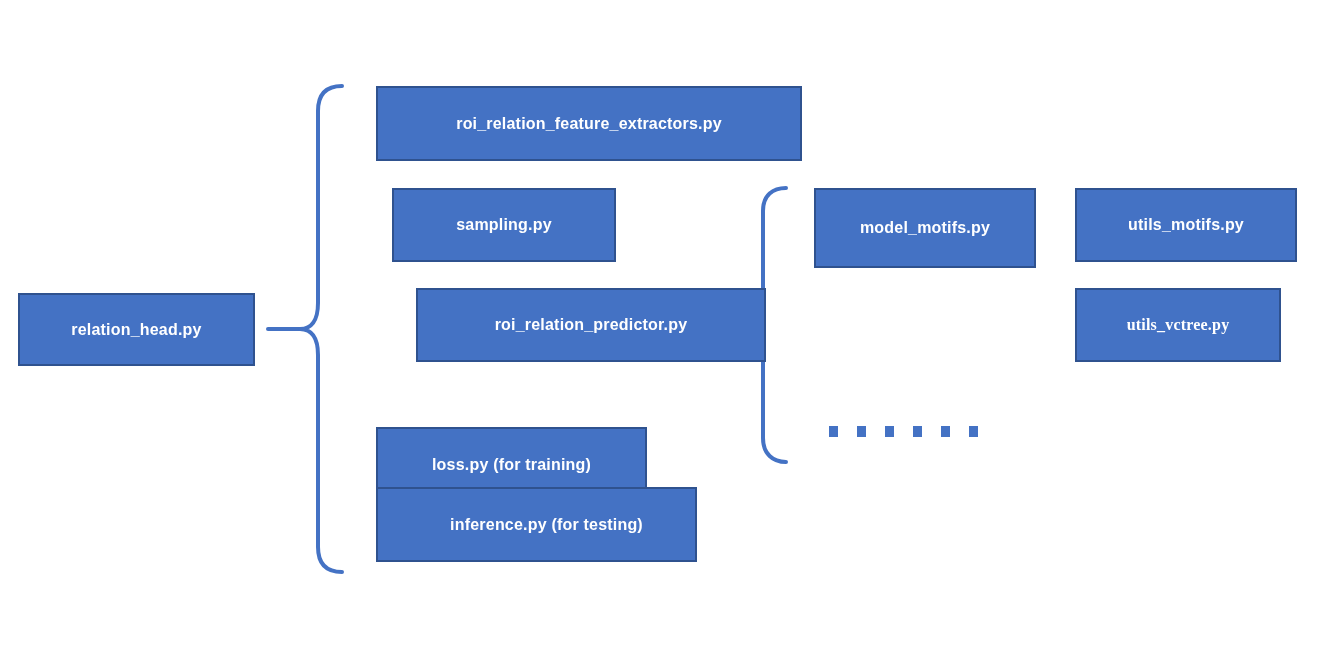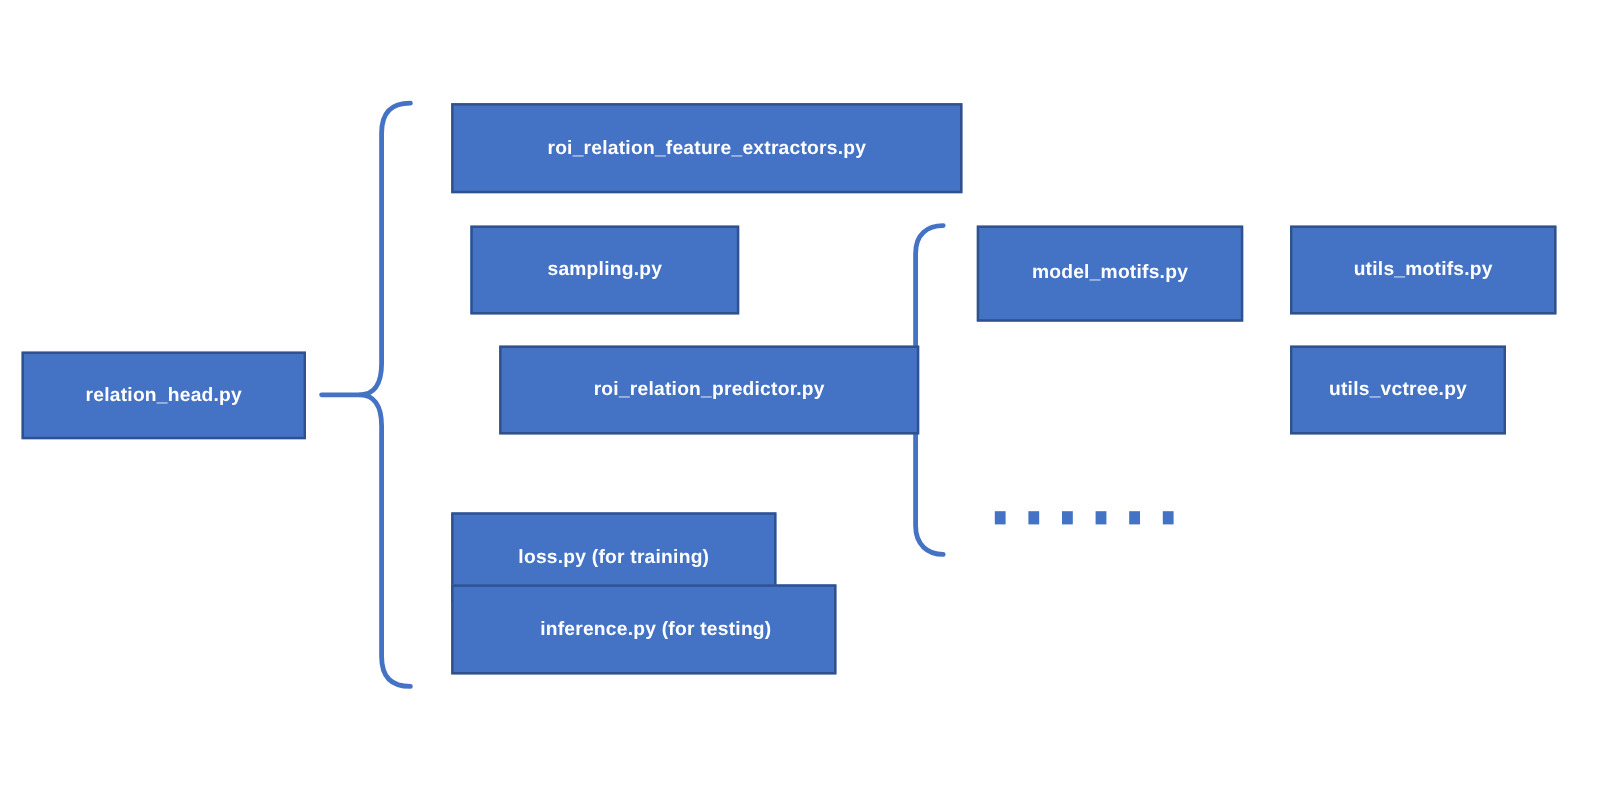--- a/index.html
+++ b/index.html
@@ -54,21 +54,21 @@
   
   .pos-root { left: 18px;  top: 293px; width: 237px; height: 73px; }
   .pos-b1   { left: 376px; top: 86px;  width: 426px; height: 75px; }
   .pos-b2   { left: 392px; top: 188px; width: 224px; height: 74px; }
   .pos-b3   { left: 376px; top: 288px; width: 350px; height: 74px; margin-left: 40px; }
   .pos-b4   { left: 376px; top: 387px; width: 271px; height: 75px; margin-top: 40px; }
   .pos-b5   { left: 376px; top: 487px; width: 321px; height: 75px; padding-left: 20px; }
   .pos-c1   { left: 814px; top: 188px; width: 222px; height: 80px; }
   .pos-c2   { left: 1075px;top: 188px; width: 222px; height: 74px; text-align: center; }
   .pos-c3   { left: 814px; top: 288px; width: 222px; height: 74px; }
-  .pos-c4   { left: 1075px;top: 288px; width: 180px; height: 74px; }
+  .pos-c4   { left: 1075px;top: 288px; width: 206px; height: 74px; font-family: Liberation Serif, serif; }
 </style>
 </head>
 <body>
 
 <div class="canvas">
 
   <svg class="brace-layer" viewBox="0 0 1344 669" xmlns="http://www.w3.org/2000/svg">
 
     <path d="M 268,329 L 300,329" fill="none" stroke="var(--brace-color)" stroke-width="4" stroke-linecap="round"></path>
 

